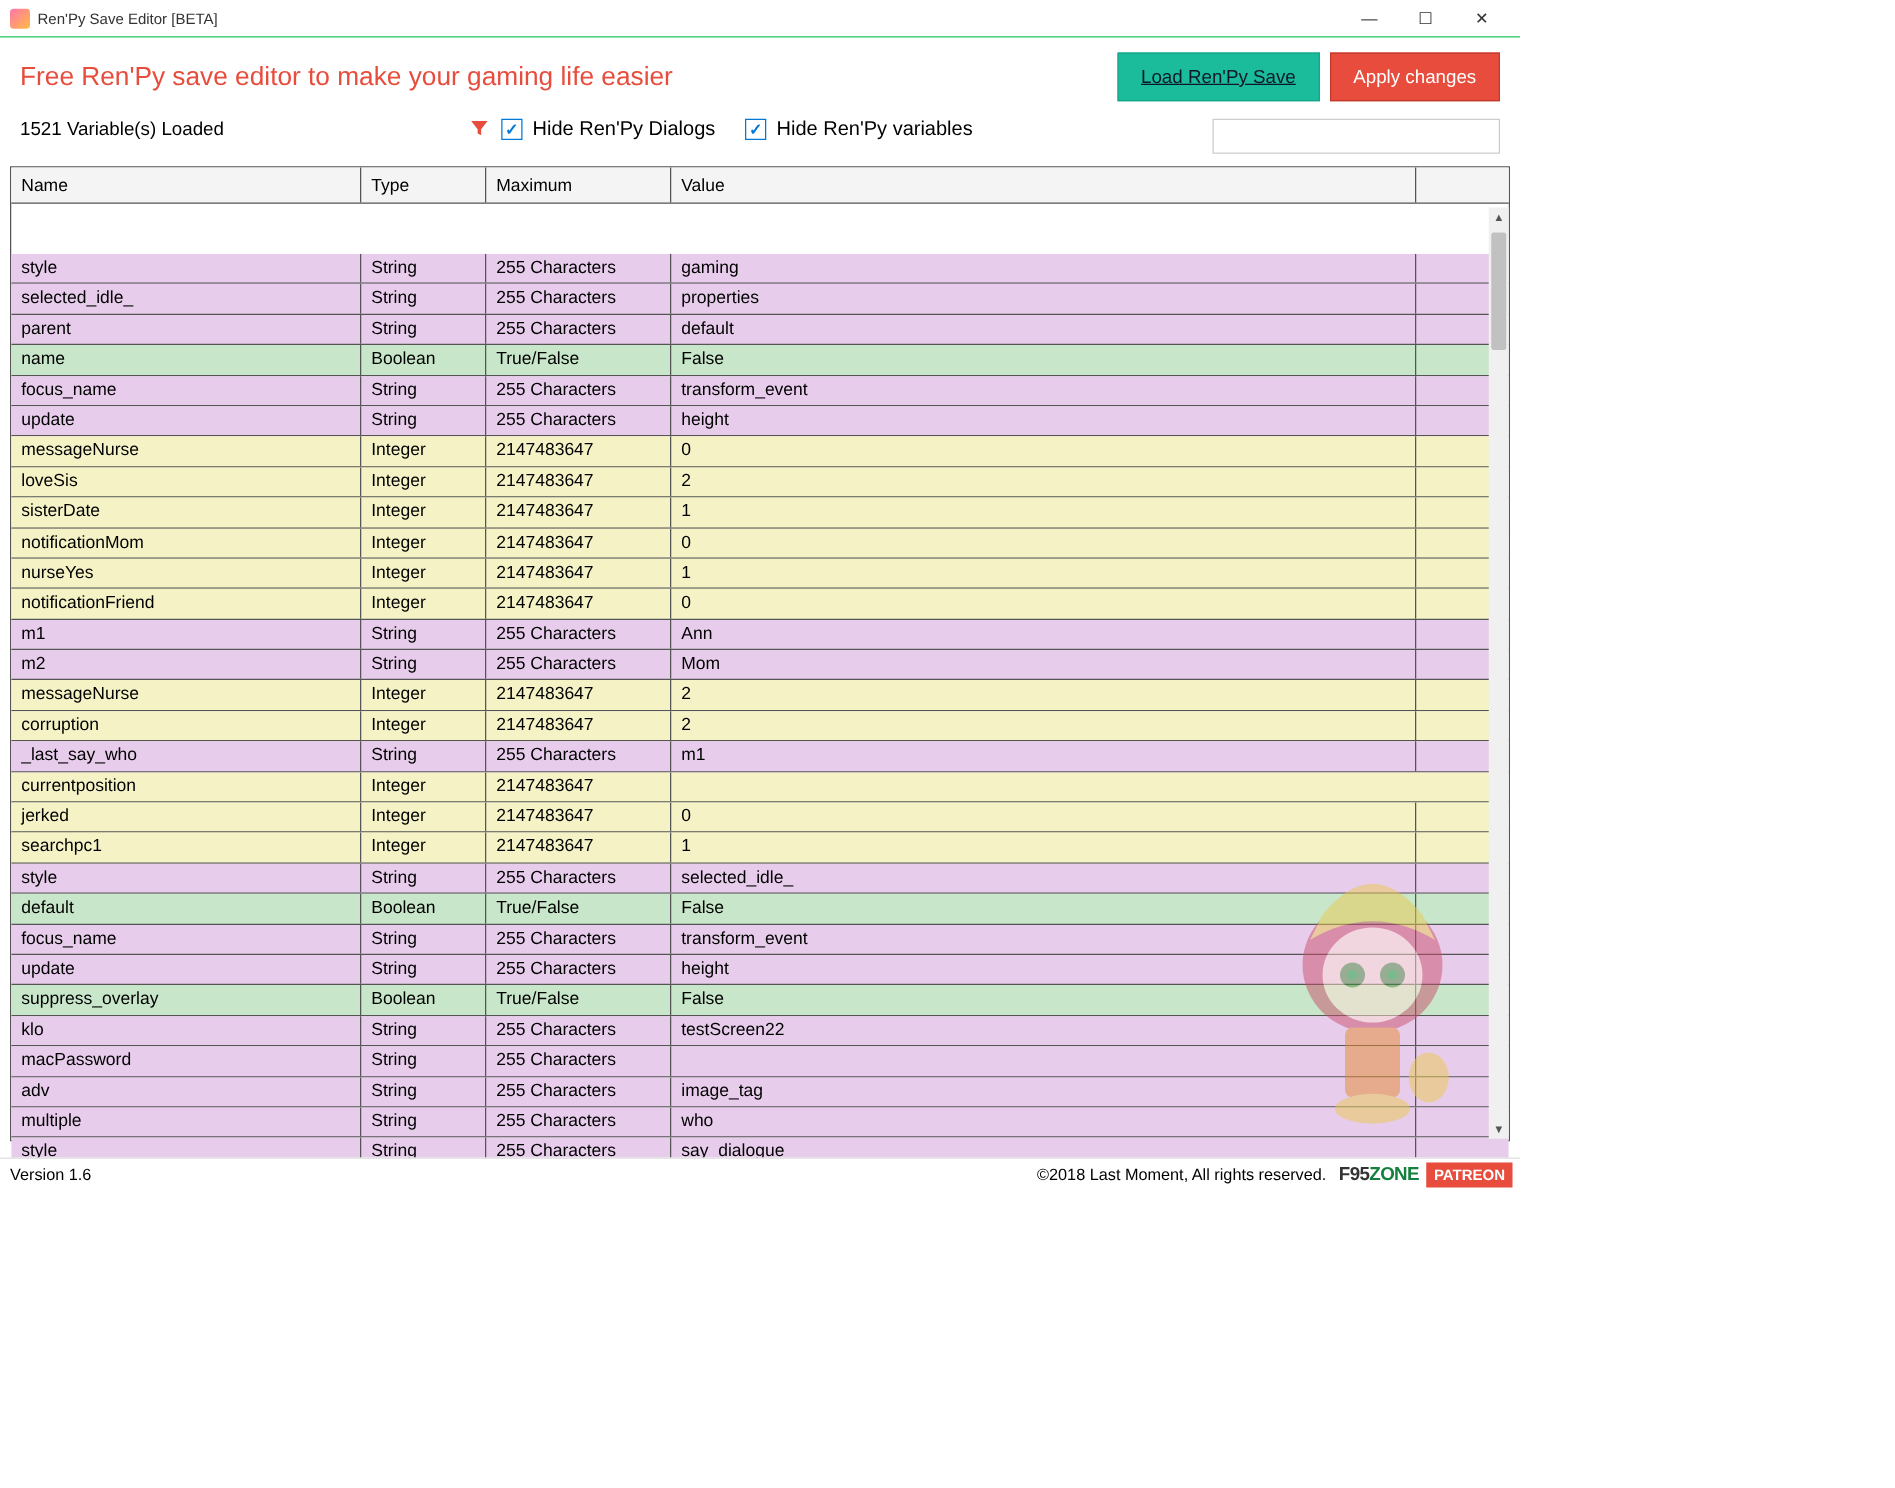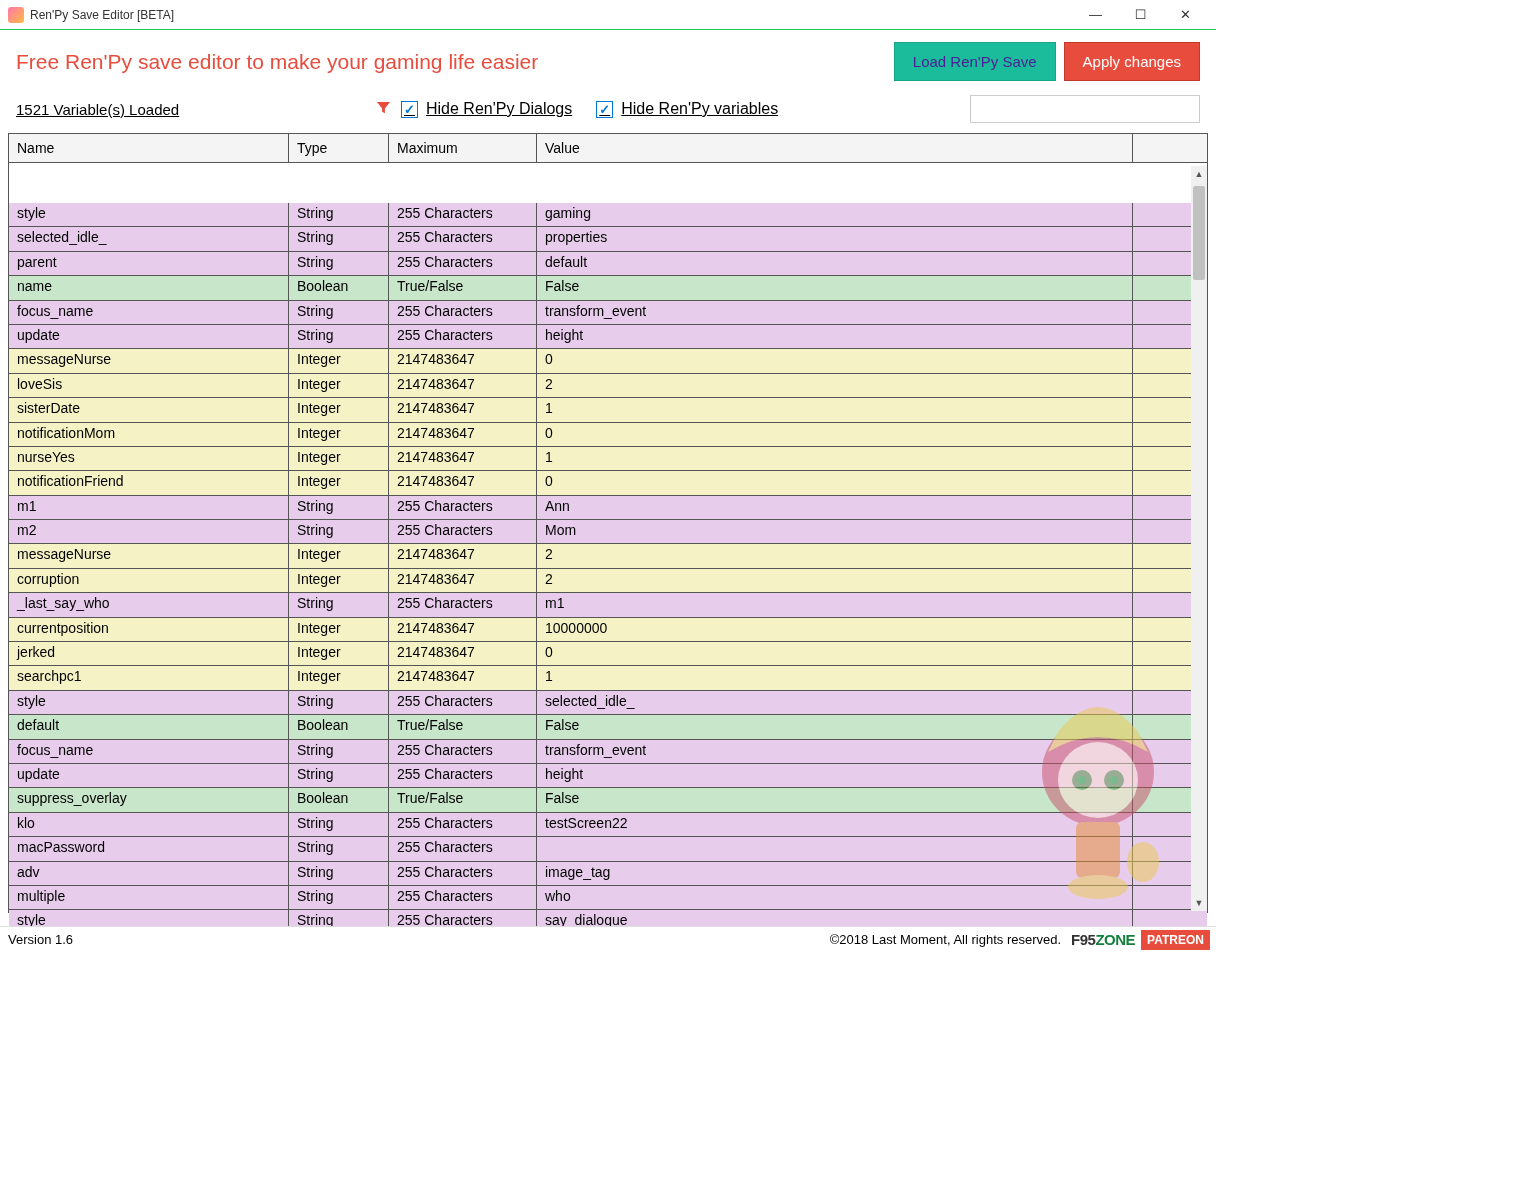--- a/index.html
+++ b/index.html
@@ -5,23 +5,23 @@
 * { box-sizing: border-box; margin: 0; padding: 0; }
 body { font-family: 'Segoe UI', Tahoma, sans-serif; background: #fff; width: 1216px; height: 952px; overflow: hidden; position: relative; }
 .titlebar { height: 30px; display: flex; align-items: center; padding: 0 8px; border-bottom: 1px solid #22c55e; }
 .app-icon { width: 16px; height: 16px; margin-right: 6px; background: linear-gradient(135deg,#f7a,#fb4); border-radius: 3px; }
 .title-text { font-size: 12px; color: #333; flex: 1; }
 .win-controls { display: flex; }
 .win-btn { width: 45px; height: 30px; display: flex; align-items: center; justify-content: center; font-size: 13px; color: #333; }
 .header-row { display: flex; align-items: center; padding: 12px 16px 8px 16px; }
 .tagline { color: #E74C3C; font-size: 21px; font-weight: 400; flex: 1; }
 .btn { padding: 10px 18px; font-size: 15px; border: 1px solid transparent; cursor: pointer; margin-left: 8px; }
-.btn-load { background: #1abc9c; color: #4c1d95; border-color: #17a589; }
+.btn-load { background: #1abc9c; color: #0f172a; border-color: #17a589; text-decoration: underline; }
 .btn-apply { background: #E74C3C; color: #fff; border-color: #c0392b; }
-.filter-row { display: flex; align-items: center; padding: 6px 16px 10px 16px; text-decoration: underline; }
+.filter-row { display: flex; padding: 6px 16px 10px 16px; }
 .var-count { font-size: 15px; flex: 0 0 360px; }
 .funnel-icon { color: #E74C3C; font-size: 16px; margin-right: 10px; }
 .checkbox { width: 17px; height: 17px; border: 1px solid #0078d7; display: inline-flex; align-items: center; justify-content: center; margin-right: 8px; color: #0078d7; font-size: 13px; font-weight: bold; }
 .check-label { font-size: 16px; margin-right: 24px; }
 .search-input { width: 230px; height: 28px; border: 1px solid #ccc; padding: 0 6px; margin-left: auto; }
 .grid-wrap { position: relative; margin: 0 8px; border: 1px solid #555; height: 780px; }
 .grid-header { display: flex; background: #f4f4f4; border-bottom: 1px solid #555; }
 .grid-header > div { padding: 6px 8px; font-size: 14px; border-right: 1px solid #555; }
 .col-name { width: 280px; } .col-type { width: 100px; } .col-max { width: 148px; } .col-value { flex: 1; } .col-empty { width: 74px; border-right: none !important; }
 .grid-body { height: 912px; overflow: hidden; margin-top: 40px; }
@@ -199,21 +199,20 @@
         <div class="col-name">_last_say_who</div>
         <div class="col-type">String</div>
         <div class="col-max">255 Characters</div>
         <div class="col-value">m1</div>
         <div class="col-empty"></div>
       </div>
       <div class="row row-Integer">
         <div class="col-name">currentposition</div>
         <div class="col-type">Integer</div>
         <div class="col-max">2147483647</div>
-        <div class="col-value">10000000</div>
         <div class="col-empty"></div>
       </div>
       <div class="row row-Integer">
         <div class="col-name">jerked</div>
         <div class="col-type">Integer</div>
         <div class="col-max">2147483647</div>
         <div class="col-value">0</div>
         <div class="col-empty"></div>
       </div>
       <div class="row row-Integer">

